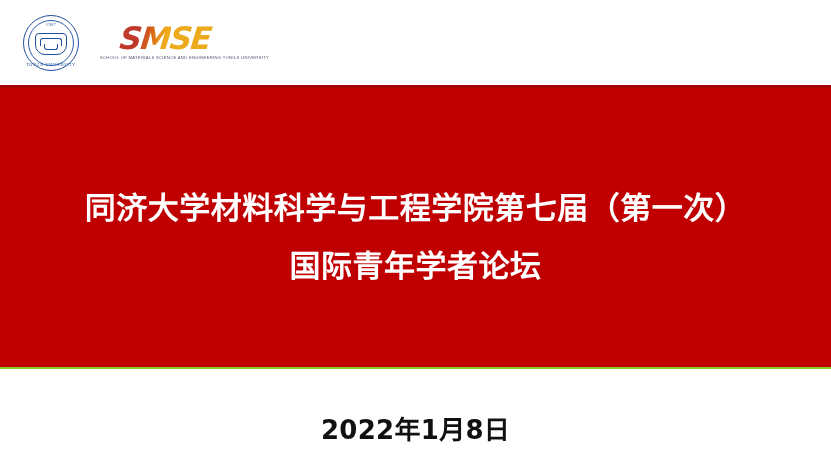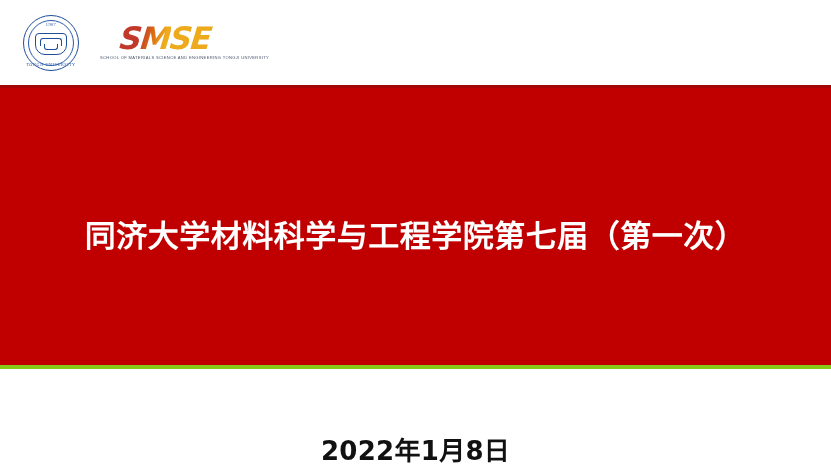--- a/index.html
+++ b/index.html
@@ -171,21 +171,21 @@
   
   .banner {
     position: absolute;
     left: 0;
     top: 85px;
     width: 831px;
     height: 284px;
     background: #c00000;
     box-sizing: border-box;
     border-top: 3px solid #a40505;
-    border-bottom: 4px solid #84cc16;
+    border-bottom: 2px solid #84cc16;
     display: flex;
     flex-direction: column;
     align-items: center;
     justify-content: center;
   }
 
   .banner-title {
     color: #ffffff;
     font-family: "DejaVu Sans", sans-serif;
     font-weight: 700;
@@ -201,21 +201,21 @@
 
   
   .footer {
     position: absolute;
     left: 0;
     top: 369px;
     width: 831px;
     height: 99px;
     background: #ffffff;
     display: flex;
-    align-items: flex-end;
+    align-items: center;
     justify-content: center;
     box-sizing: border-box;
     padding-top: 22px;
   }
   .footer-date {
     color: #111111;
     font-family: "DejaVu Sans", sans-serif;
     font-weight: 700;
     font-size: 26px;
     line-height: 34px;
@@ -247,19 +247,20 @@
             <span class="smse-e">E</span>
         </div>
         <div class="smse-en">SCHOOL OF MATERIALS SCIENCE AND ENGINEERING TONGJI UNIVERSITY</div>
       </div>
 
     </div>
   </div>
 
   <div class="banner">
     <div class="banner-title line1">同济大学材料科学与工程学院第七届（第一次）</div>
+    <div class="banner-title line2">国际青年学者论坛</div>
   </div>
 
   <div class="footer">
     <div class="footer-date">2022年1月8日</div>
   </div>
 
 </div>
 
 </body></html>

